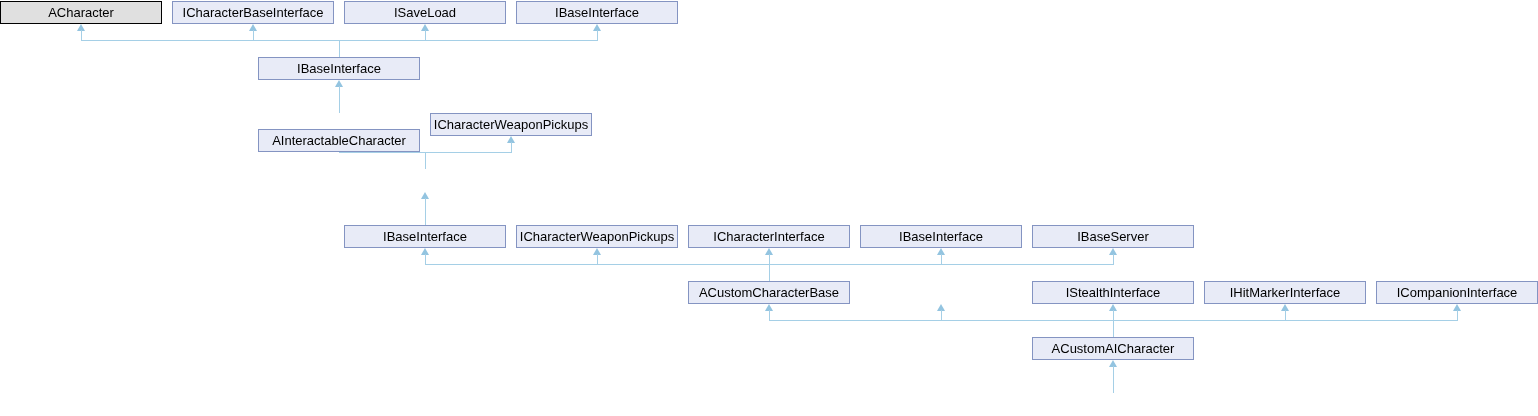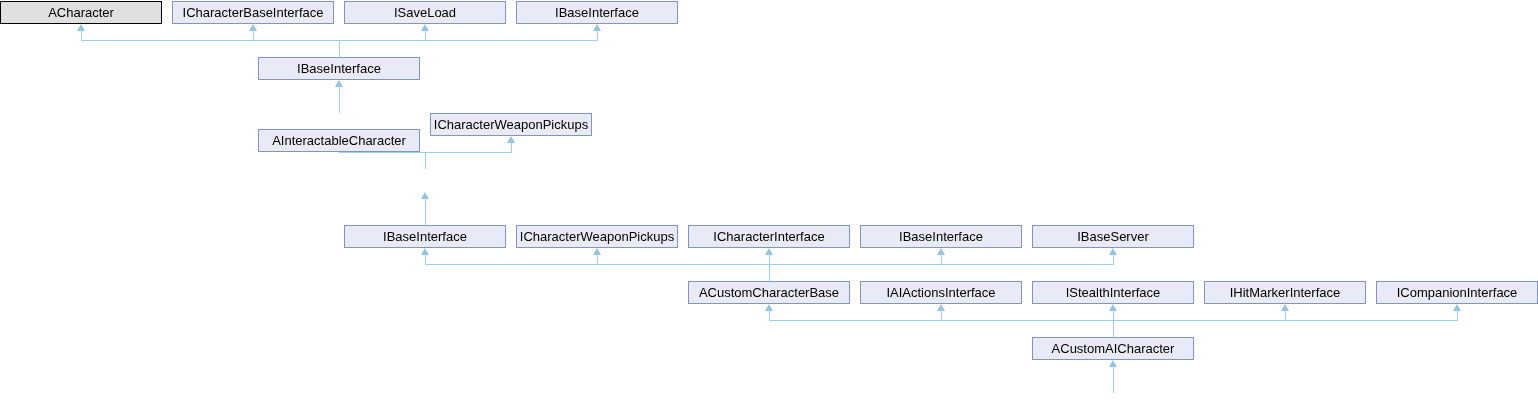--- a/index.html
+++ b/index.html
@@ -98,21 +98,20 @@
   <div class="node" style="left:430px;top:113px">ICharacterWeaponPickups</div>
 
 
   <div class="node" style="left:344px;top:225px">IBaseInterface</div>
   <div class="node" style="left:516px;top:225px">ICharacterWeaponPickups</div>
   <div class="node" style="left:688px;top:225px">ICharacterInterface</div>
   <div class="node" style="left:860px;top:225px">IBaseInterface</div>
   <div class="node" style="left:688px;top:281px">ACustomCharacterBase</div>
 
   <div class="node" style="left:1032px;top:225px">IBaseServer</div>
-  <div class="node" style="left:860px;top:281px">IAIActionsInterface</div>
   <div class="node" style="left:1032px;top:281px">IStealthInterface</div>
   <div class="node" style="left:1204px;top:281px">IHitMarkerInterface</div>
   <div class="node" style="left:1376px;top:281px">ICompanionInterface</div>
 
   <div class="node" style="left:1032px;top:337px">ACustomAICharacter</div>
 
 
 </div>
 
 </body></html>

